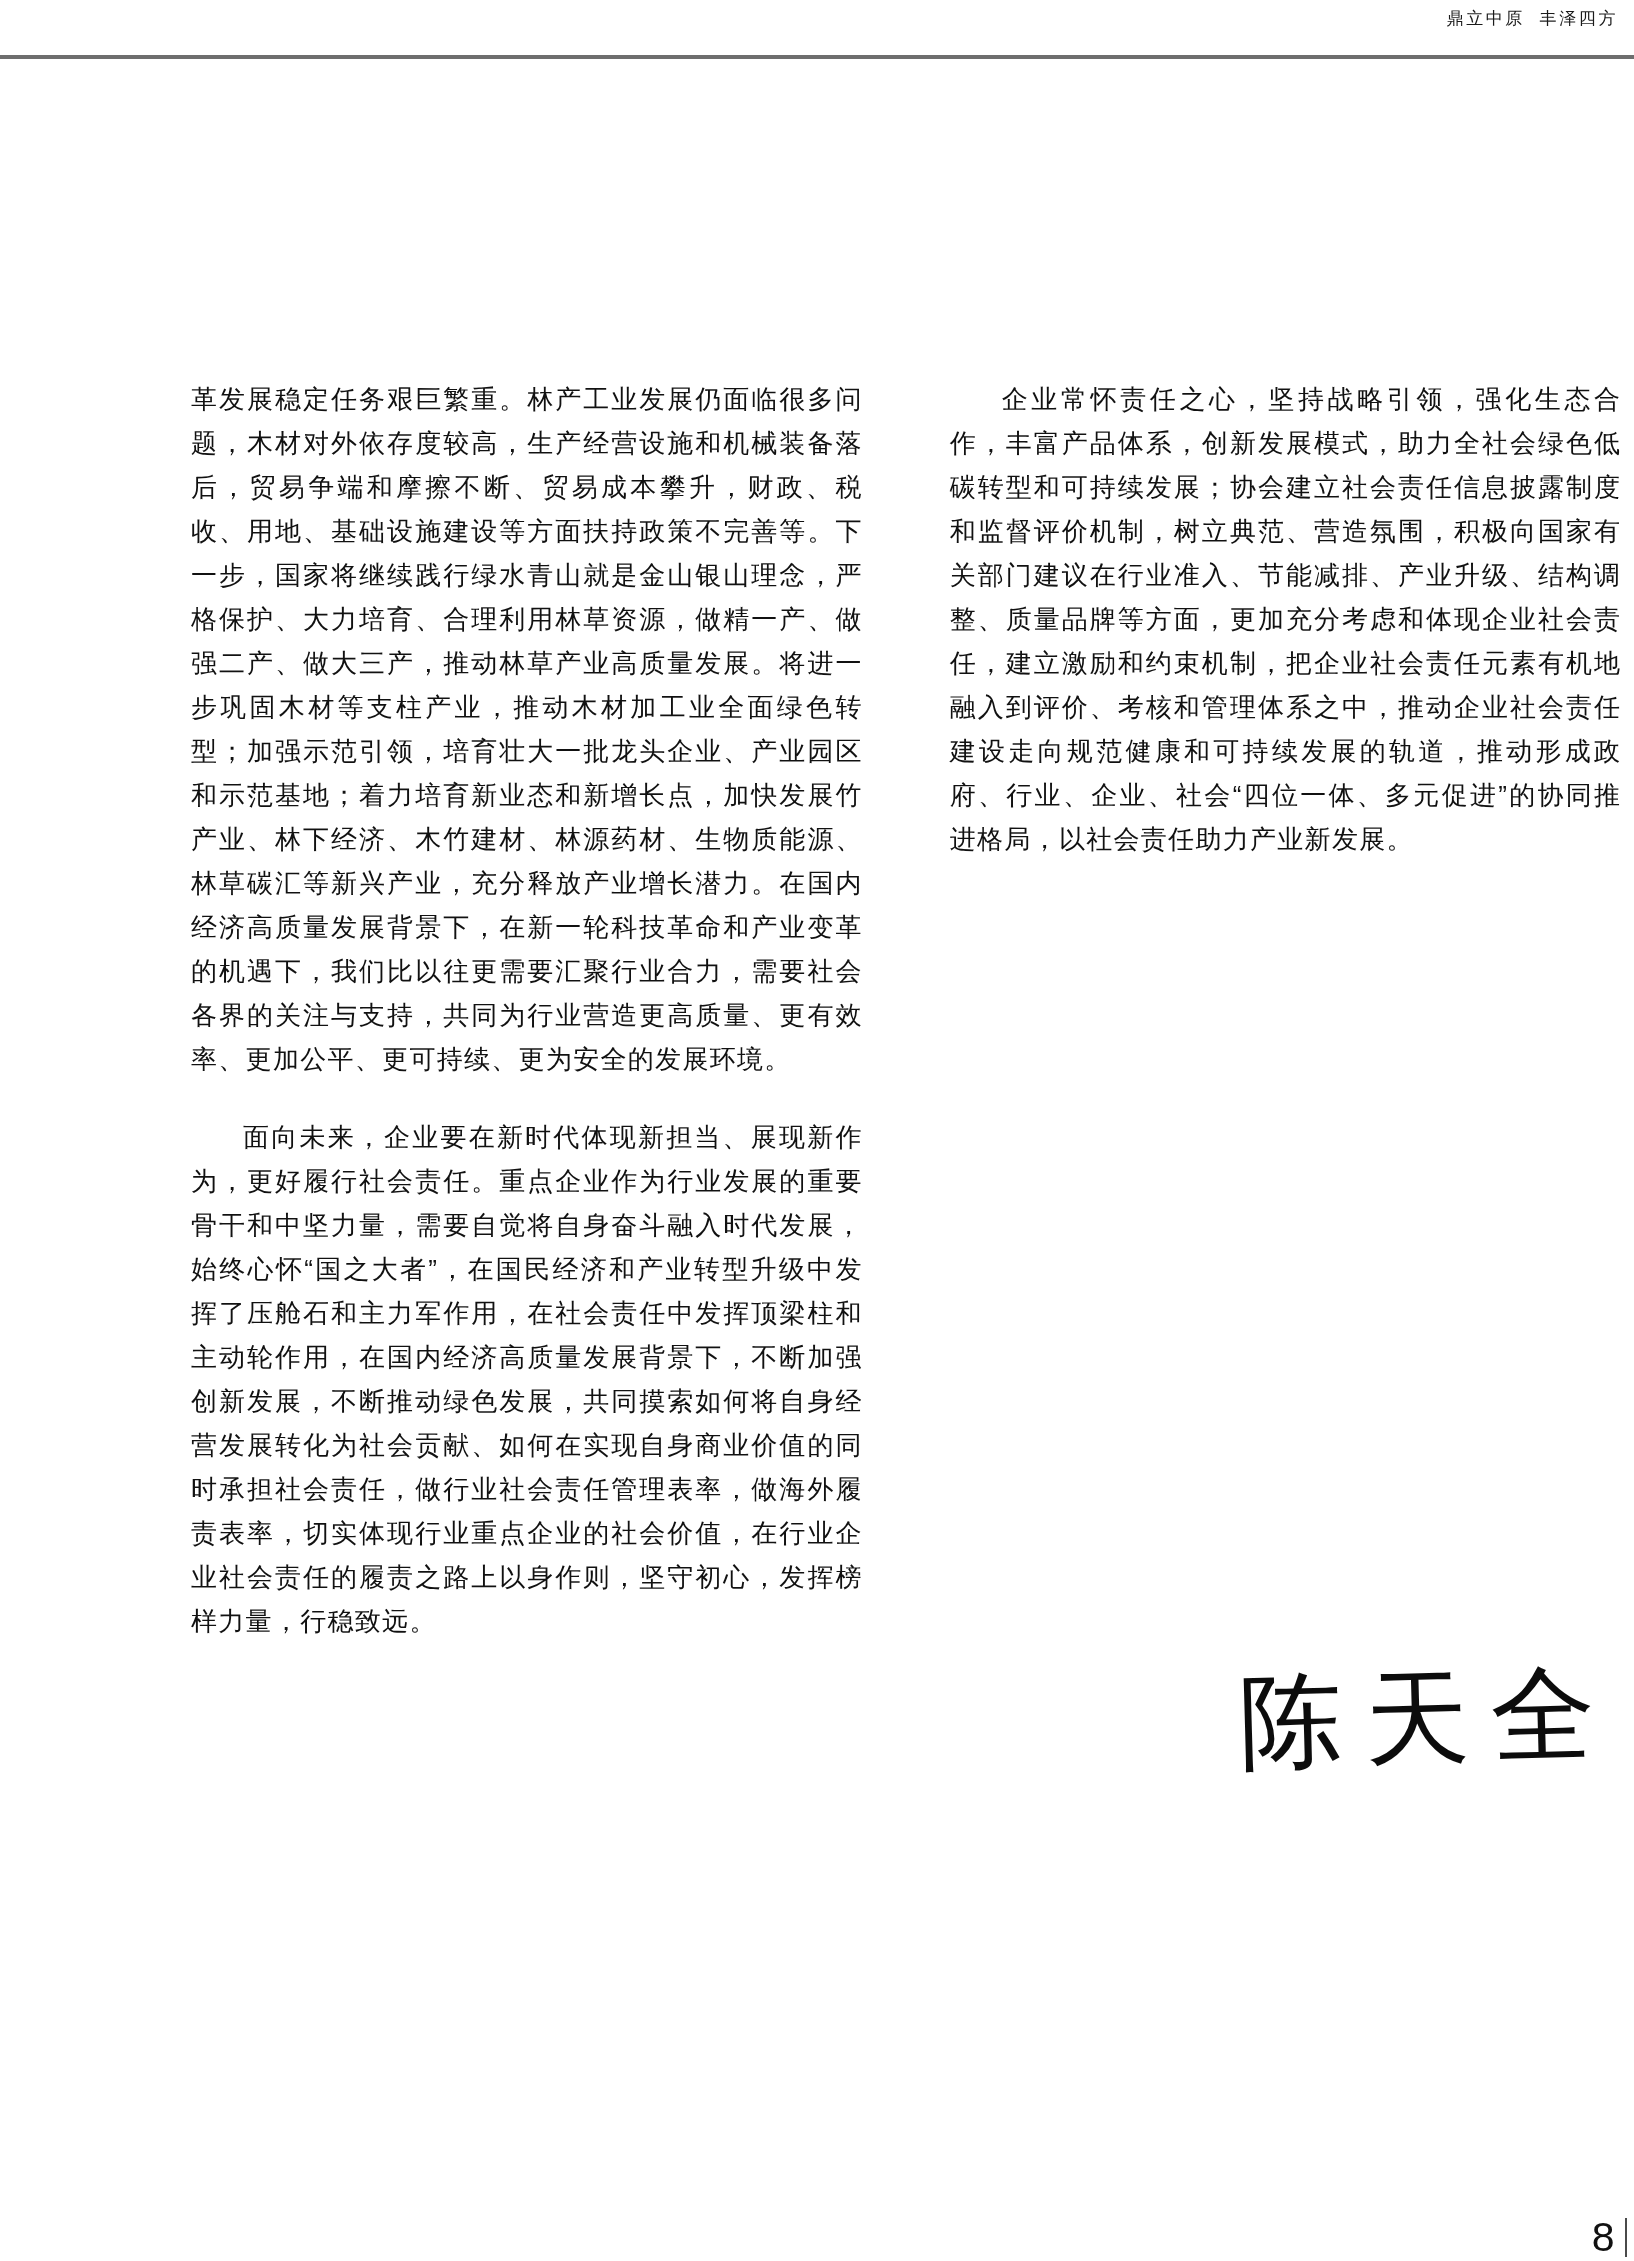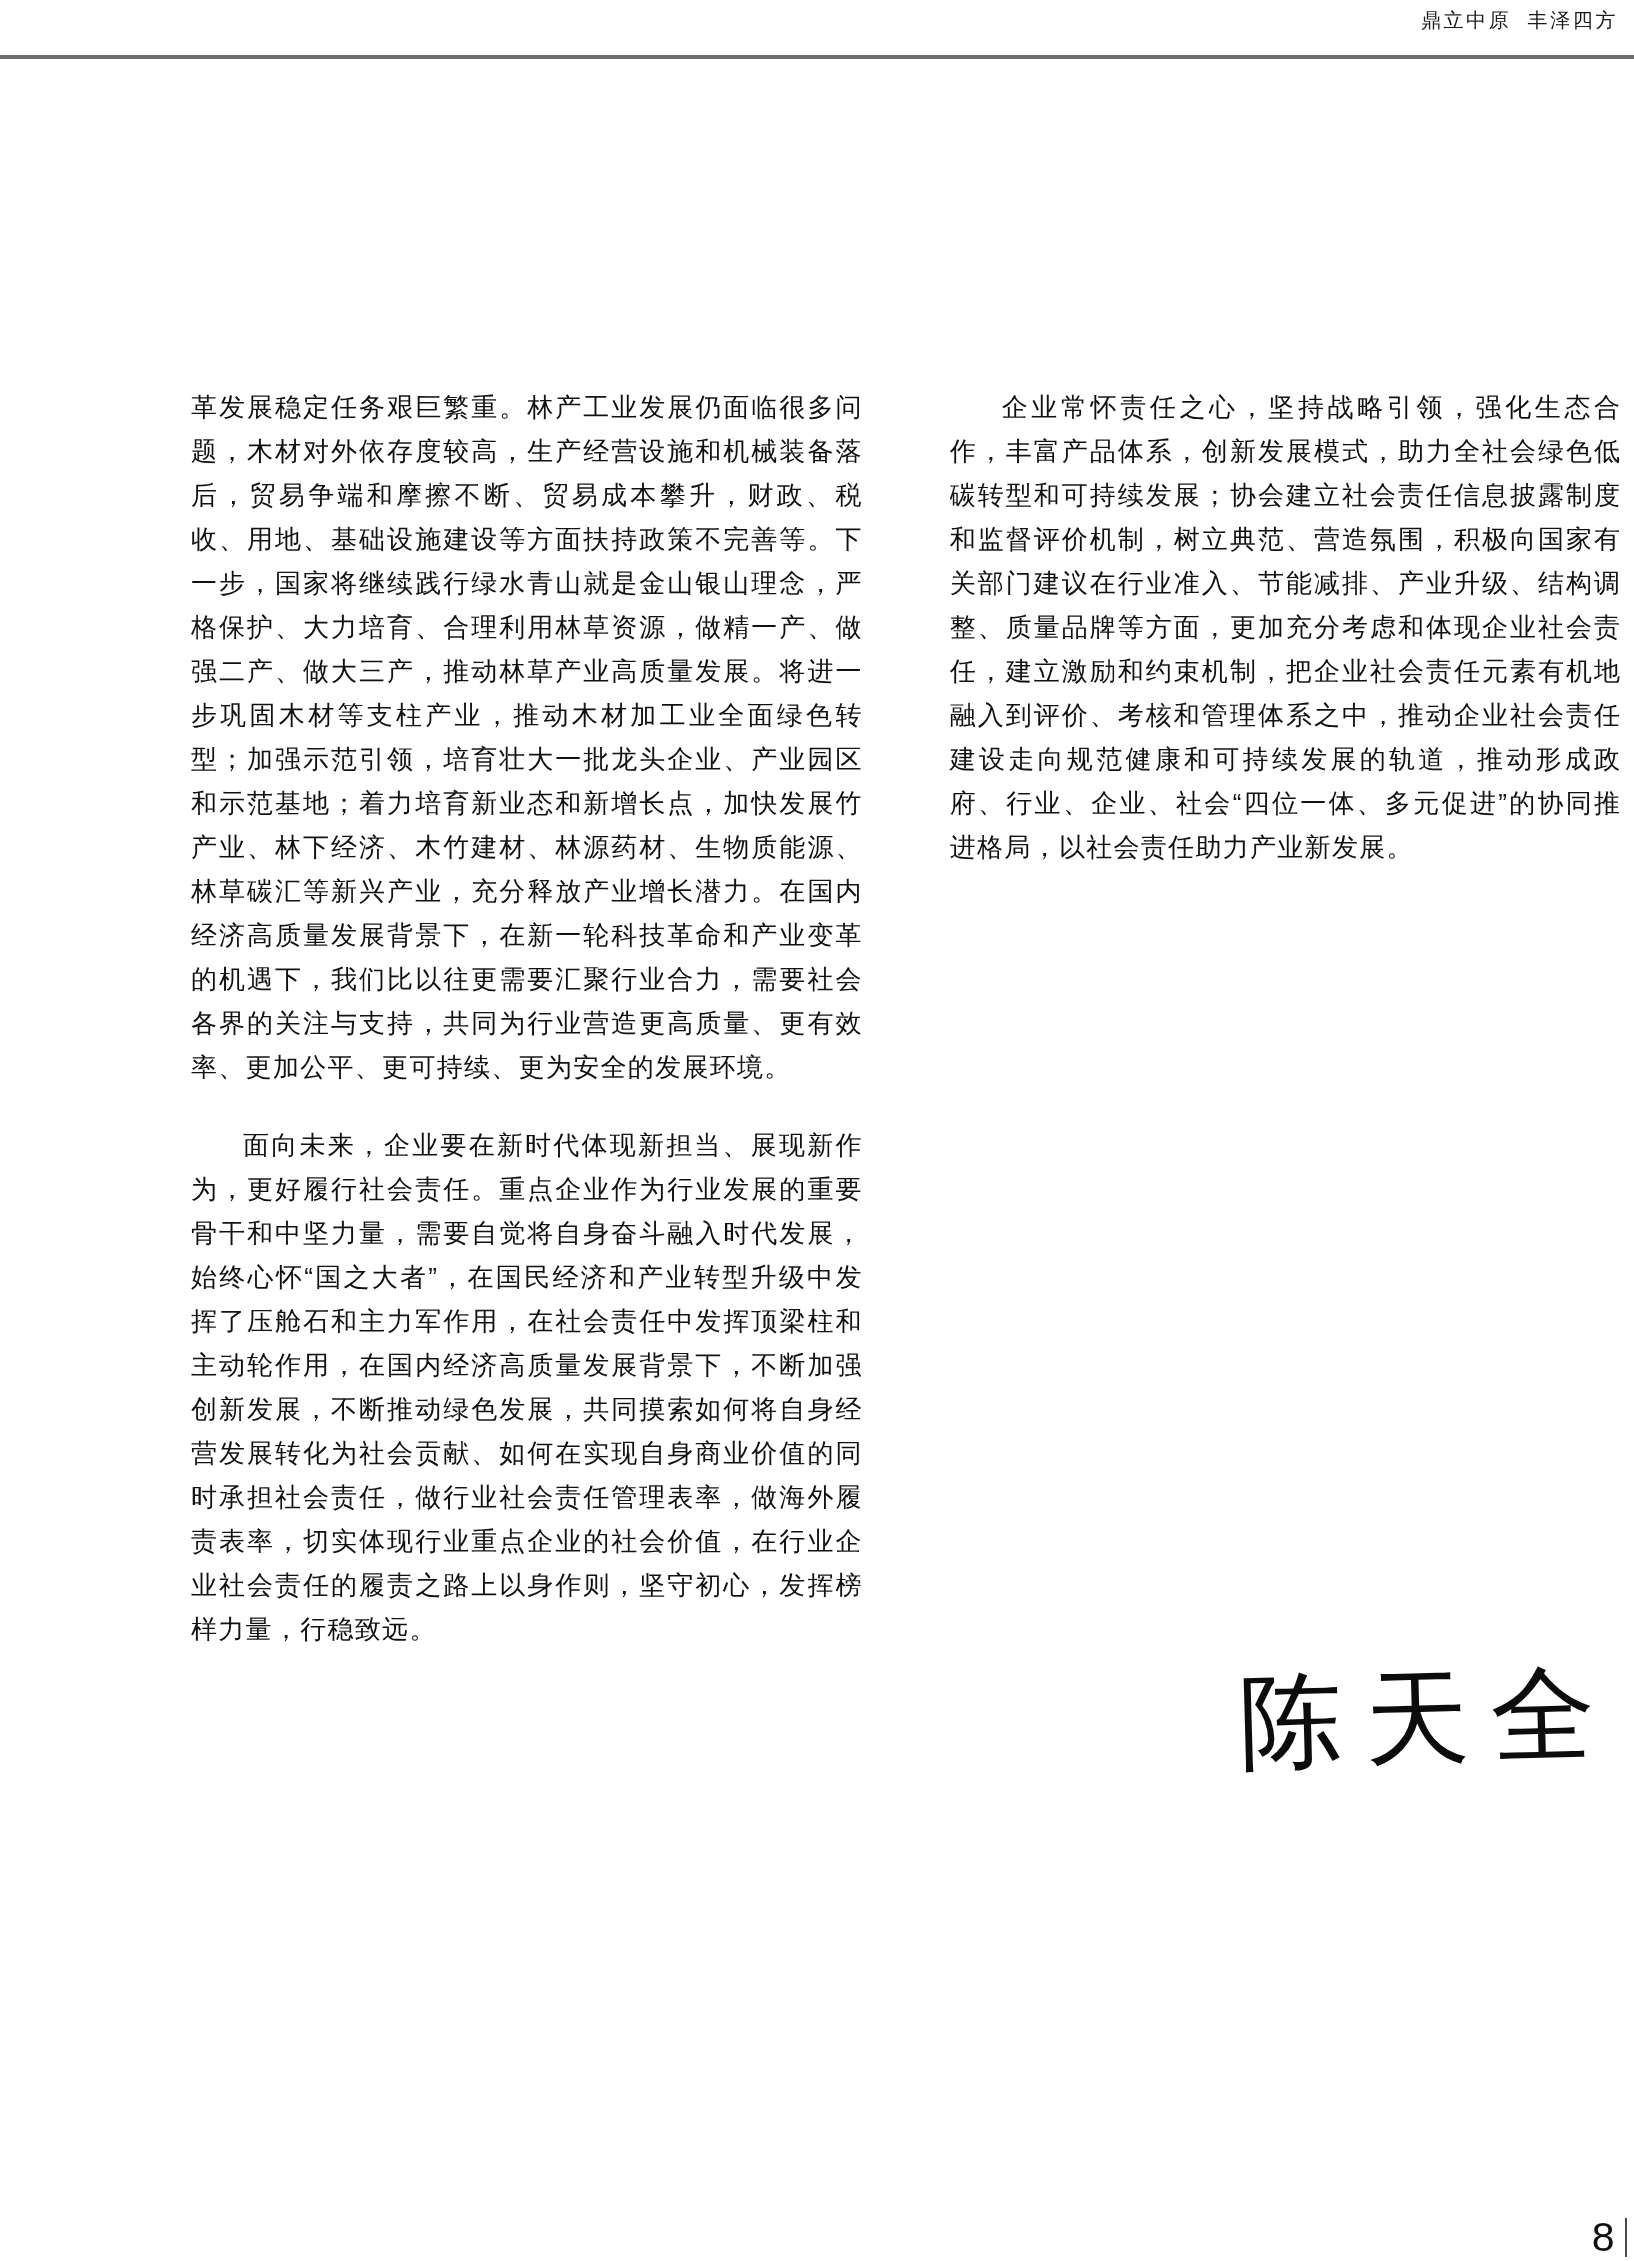--- a/index.html
+++ b/index.html
@@ -17,36 +17,36 @@
     color: #111111;
   }
   .header {
     position: absolute;
     top: 6.8px;
     left: 0;
     right: 17px;
     text-align: right;
   }
   .header-slogan {
-    font-size: 20px;
+    font-size: 17px;
     letter-spacing: 2.6px;
     color: #1a1a1a;
     white-space: pre;
   }
   .header-rule {
     position: absolute;
     top: 55px;
     left: 0;
     width: 1635px;
     height: 4.3px;
     background: #6e6e6e;
   }
   .content {
     position: absolute;
-    top: 385px;
+    top: 377px;
     left: 0;
     right: 0;
     display: flex;
     padding: 0 13.6px 0 191px;
     gap: 87px;
   }
   .column {
     flex: 1;
     min-width: 0;
   }

